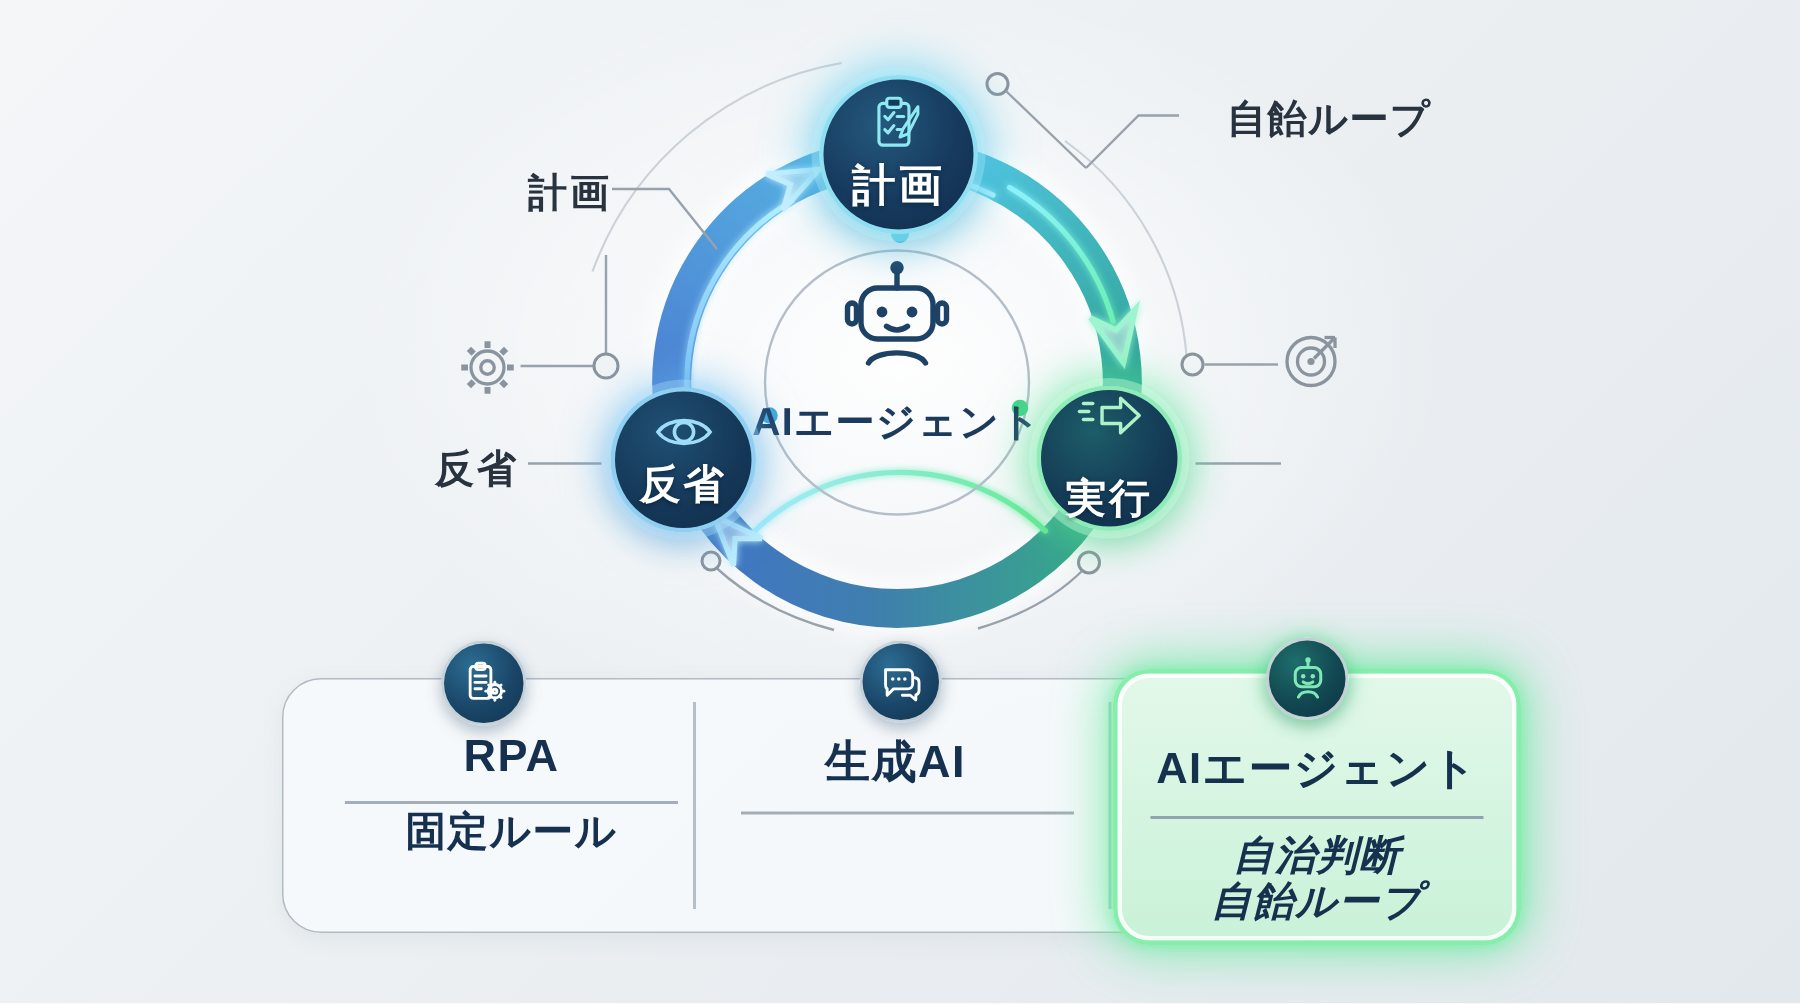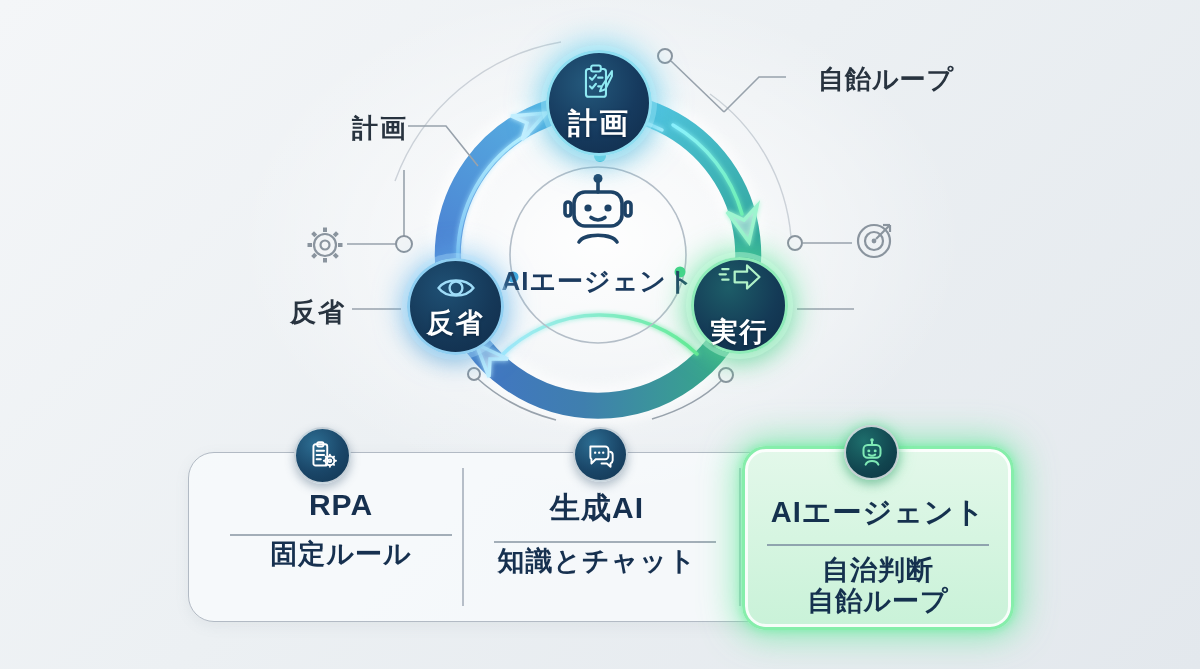--- a/index.html
+++ b/index.html
@@ -77,21 +77,21 @@
 
   #card-agent {
     position:absolute; left:742px; top:446px; width:272px; height:184px;
     border-radius:24px; border:3px solid #86eeab;
     background:linear-gradient(180deg,#e3f8ea 0%,#c9f2d8 100%);
     box-shadow:0 0 34px 6px rgba(98,232,155,.70), 0 0 10px rgba(140,244,180,.9), inset 0 0 0 3px rgba(255,255,255,.85);
     text-align:center; z-index:4;
   }
   #card-agent .ctitle { margin-top:44px; font-size:29px; font-weight:bold; color:#15314e; letter-spacing:1px; }
   #card-agent .cdivider { width:222px; height:1.5px; background:#8fa4ae; margin:11px auto 0 auto; }
-  #card-agent .csub { margin-top:9px; font-size:27px; font-weight:bold; color:#15314e; line-height:31px; letter-spacing:1px; }
+  #card-agent .csub { margin-top:9px; font-size:27px; font-weight:bold; color:#15314e; line-height:31px; letter-spacing:1px;font-style:italic; }
 
   
   .badge {
     position:absolute; border-radius:50%; z-index:5;
     display:flex; align-items:center; justify-content:center;
     background:radial-gradient(circle at 35% 28%, #2c6d92 0%, #1a4668 55%, #123450 100%);
     border:2px solid rgba(255,255,255,.75);
     box-shadow:0 4px 10px rgba(50,80,110,.35);
   }
   #badge-rpa   { left:294px; top:427px; width:57px; height:57px; }
@@ -288,21 +288,20 @@
 
   <div class="col" id="col-rpa">
     <div class="ctitle">RPA</div>
     <div class="cdivider"></div>
     <div class="csub">固定ルール</div>
   </div>
 
   <div class="col" id="col-genai">
     <div class="ctitle">生成AI</div>
     <div class="cdivider"></div>
-    <div class="csub">知識とチャット</div>
   </div>
 
   <div id="card-agent">
     <div class="ctitle">AIエージェント</div>
     <div class="cdivider"></div>
     <div class="csub">
       <div>自治判断</div>
       <div>自飴ループ</div>
     </div>
   </div>

